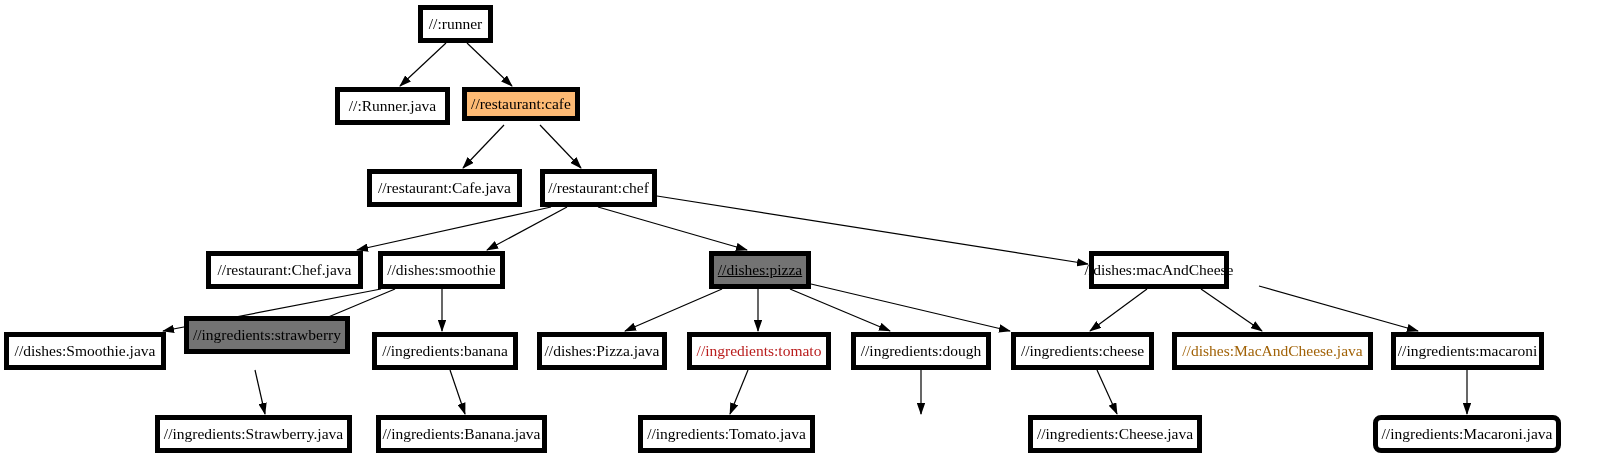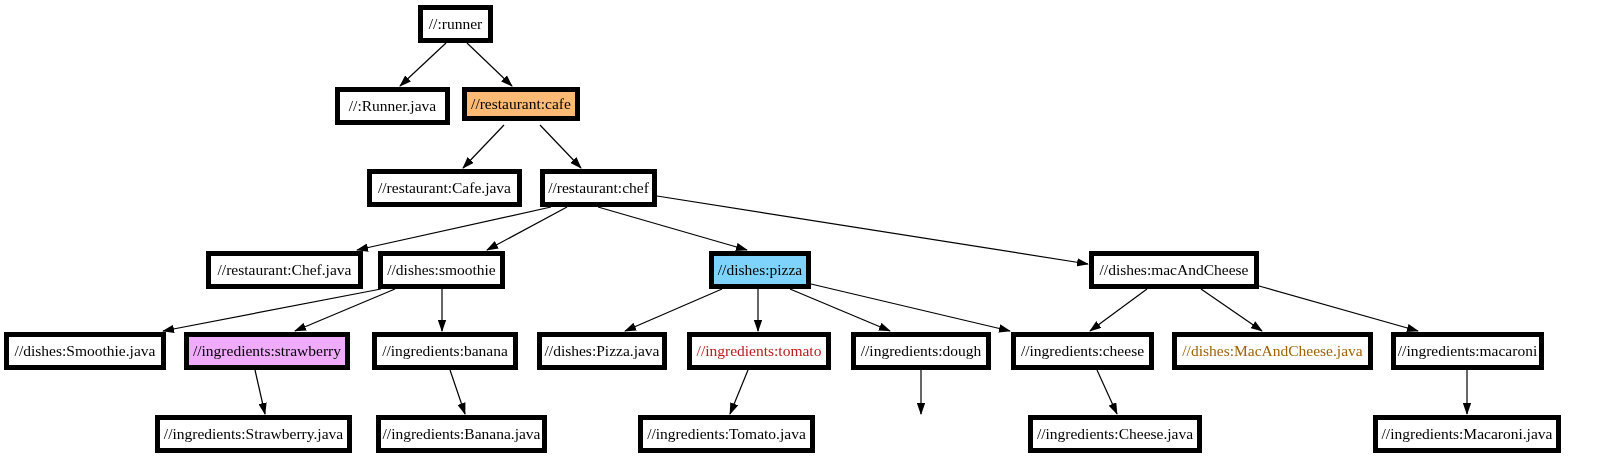--- a/index.html
+++ b/index.html
@@ -101,30 +101,30 @@
       </div>
       <div class="graph-node" style="left: 540px; top: 169px; width: 117px; height: 38px; border-color: rgb(0, 0, 0); background: rgb(255, 255, 255);">
         <span class="node-label" style="color: rgb(0, 0, 0); text-align: right;">//restaurant:chef</span>
       </div>
       <div class="graph-node" style="left: 206px; top: 251px; width: 157px; height: 38px; border-color: rgb(0, 0, 0); background: rgb(255, 255, 255);">
         <span class="node-label" style="color: rgb(0, 0, 0);">//restaurant:Chef.java</span>
       </div>
       <div class="graph-node" style="left: 378px; top: 251px; width: 127px; height: 38px; border-color: rgb(0, 0, 0); background: rgb(255, 255, 255);">
         <span class="node-label" style="color: rgb(0, 0, 0);">//dishes:smoothie</span>
       </div>
-      <div class="graph-node" style="left: 709px; top: 251px; width: 102px; height: 38px; border-color: rgb(0, 0, 0); background: #7dd3fc;">
+      <div class="graph-node" style="left: 709px; top: 251px; width: 102px; height: 38px; border-color: rgb(0, 0, 0); background: #737373; text-decoration: underline;">
         <span class="node-label" style="color: rgb(0, 0, 0);">//dishes:pizza</span>
       </div>
-      <div class="graph-node" style="left: 1089px; top: 251px; width: 170px; height: 38px; border-color: rgb(0, 0, 0); background: rgb(255, 255, 255);">
+      <div class="graph-node" style="left: 1089px; top: 251px; width: 140px; height: 38px; border-color: rgb(0, 0, 0); background: rgb(255, 255, 255);">
         <span class="node-label" style="color: rgb(0, 0, 0);">//dishes:macAndCheese</span>
       </div>
       <div class="graph-node" style="left: 4px; top: 332px; width: 162px; height: 38px; border-color: rgb(0, 0, 0); background: rgb(255, 255, 255);">
         <span class="node-label" style="color: rgb(0, 0, 0);">//dishes:Smoothie.java</span>
       </div>
-      <div class="graph-node" style="left: 184px; top: 332px; width: 166px; height: 38px; border-color: rgb(0, 0, 0); background: #f0abfc;">
+      <div class="graph-node" style="left: 184px; top: 316px; width: 166px; height: 38px; border-color: rgb(0, 0, 0); background: #737373;">
         <span class="node-label" style="color: rgb(0, 0, 0);">//ingredients:strawberry</span>
       </div>
       <div class="graph-node" style="left: 372px; top: 332px; width: 146px; height: 38px; border-color: rgb(0, 0, 0); background: rgb(255, 255, 255);">
         <span class="node-label" style="color: rgb(0, 0, 0);">//ingredients:banana</span>
       </div>
       <div class="graph-node" style="left: 537px; top: 332px; width: 130px; height: 38px; border-color: rgb(0, 0, 0); background: rgb(255, 255, 255);">
         <span class="node-label" style="color: rgb(0, 0, 0);">//dishes:Pizza.java</span>
       </div>
       <div class="graph-node" style="left: 687px; top: 332px; width: 144px; height: 38px; border-color: rgb(0, 0, 0); background: rgb(255, 255, 255);">
         <span class="node-label" style="color: #b91c1c;">//ingredients:tomato</span>
@@ -146,17 +146,17 @@
       </div>
       <div class="graph-node" style="left: 376px; top: 415px; width: 171px; height: 38px; border-color: rgb(0, 0, 0); background: rgb(255, 255, 255);">
         <span class="node-label" style="color: rgb(0, 0, 0);">//ingredients:Banana.java</span>
       </div>
       <div class="graph-node" style="left: 638px; top: 415px; width: 177px; height: 38px; border-color: rgb(0, 0, 0); background: rgb(255, 255, 255);">
         <span class="node-label" style="color: rgb(0, 0, 0);">//ingredients:Tomato.java</span>
       </div>
       <div class="graph-node" style="left: 1028px; top: 415px; width: 174px; height: 38px; border-color: rgb(0, 0, 0); background: rgb(255, 255, 255);">
         <span class="node-label" style="color: rgb(0, 0, 0);">//ingredients:Cheese.java</span>
       </div>
-      <div class="graph-node" style="left: 1373px; top: 415px; width: 188px; height: 38px; border-color: rgb(0, 0, 0); background: rgb(255, 255, 255);">
+      <div class="graph-node" style="left: 1373px; top: 415px; width: 188px; height: 38px; border-color: rgb(0, 0, 0); background: rgb(255, 255, 255); border-radius: 8px;">
         <span class="node-label" style="color: rgb(0, 0, 0);">//ingredients:Macaroni.java</span>
       </div>
     </div>
 </div>
 
 </body></html>

